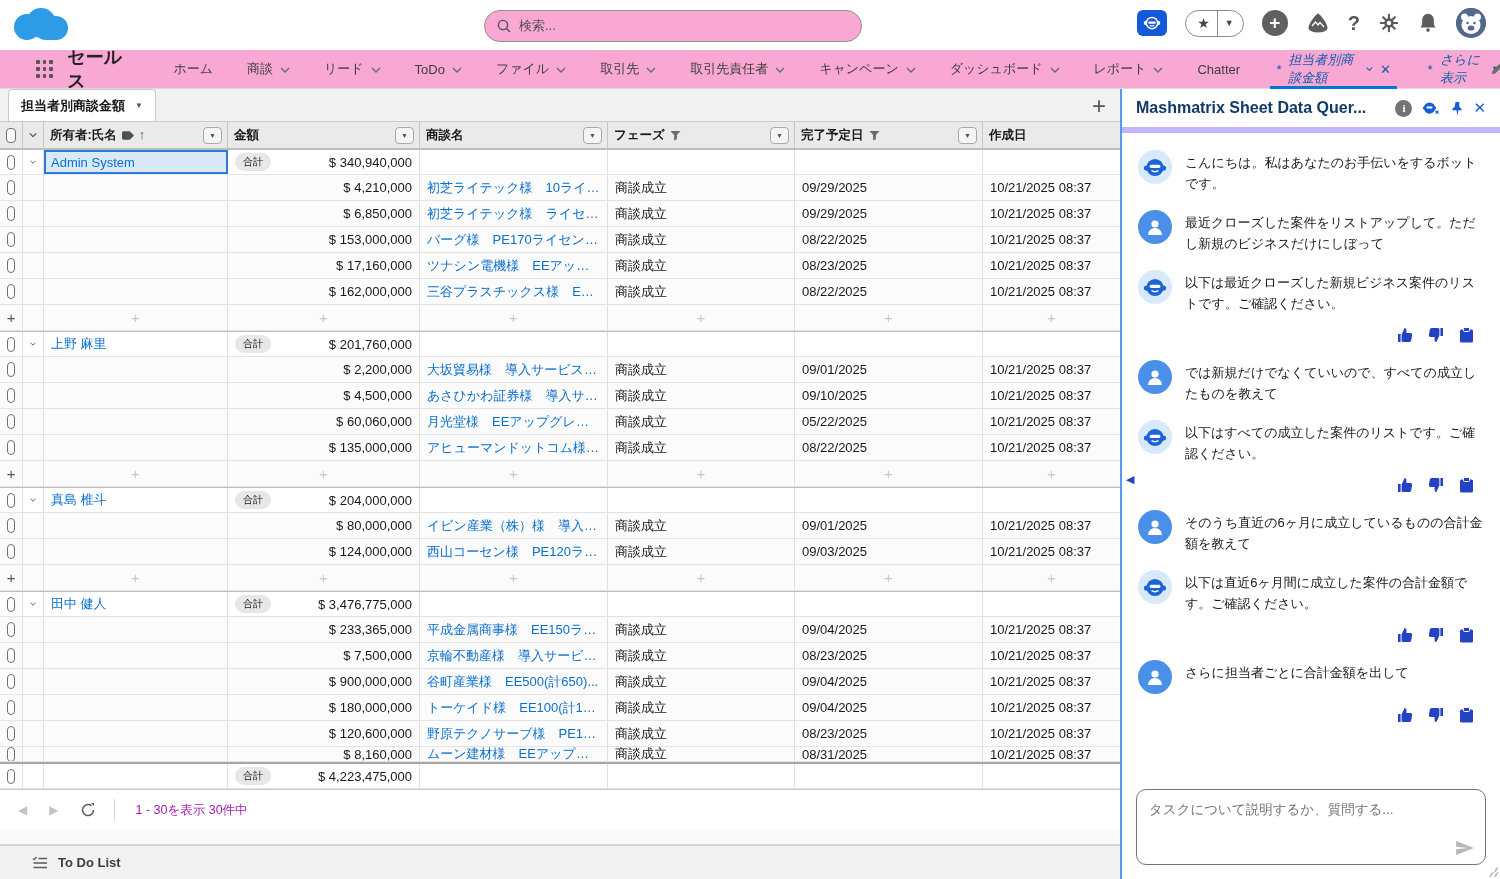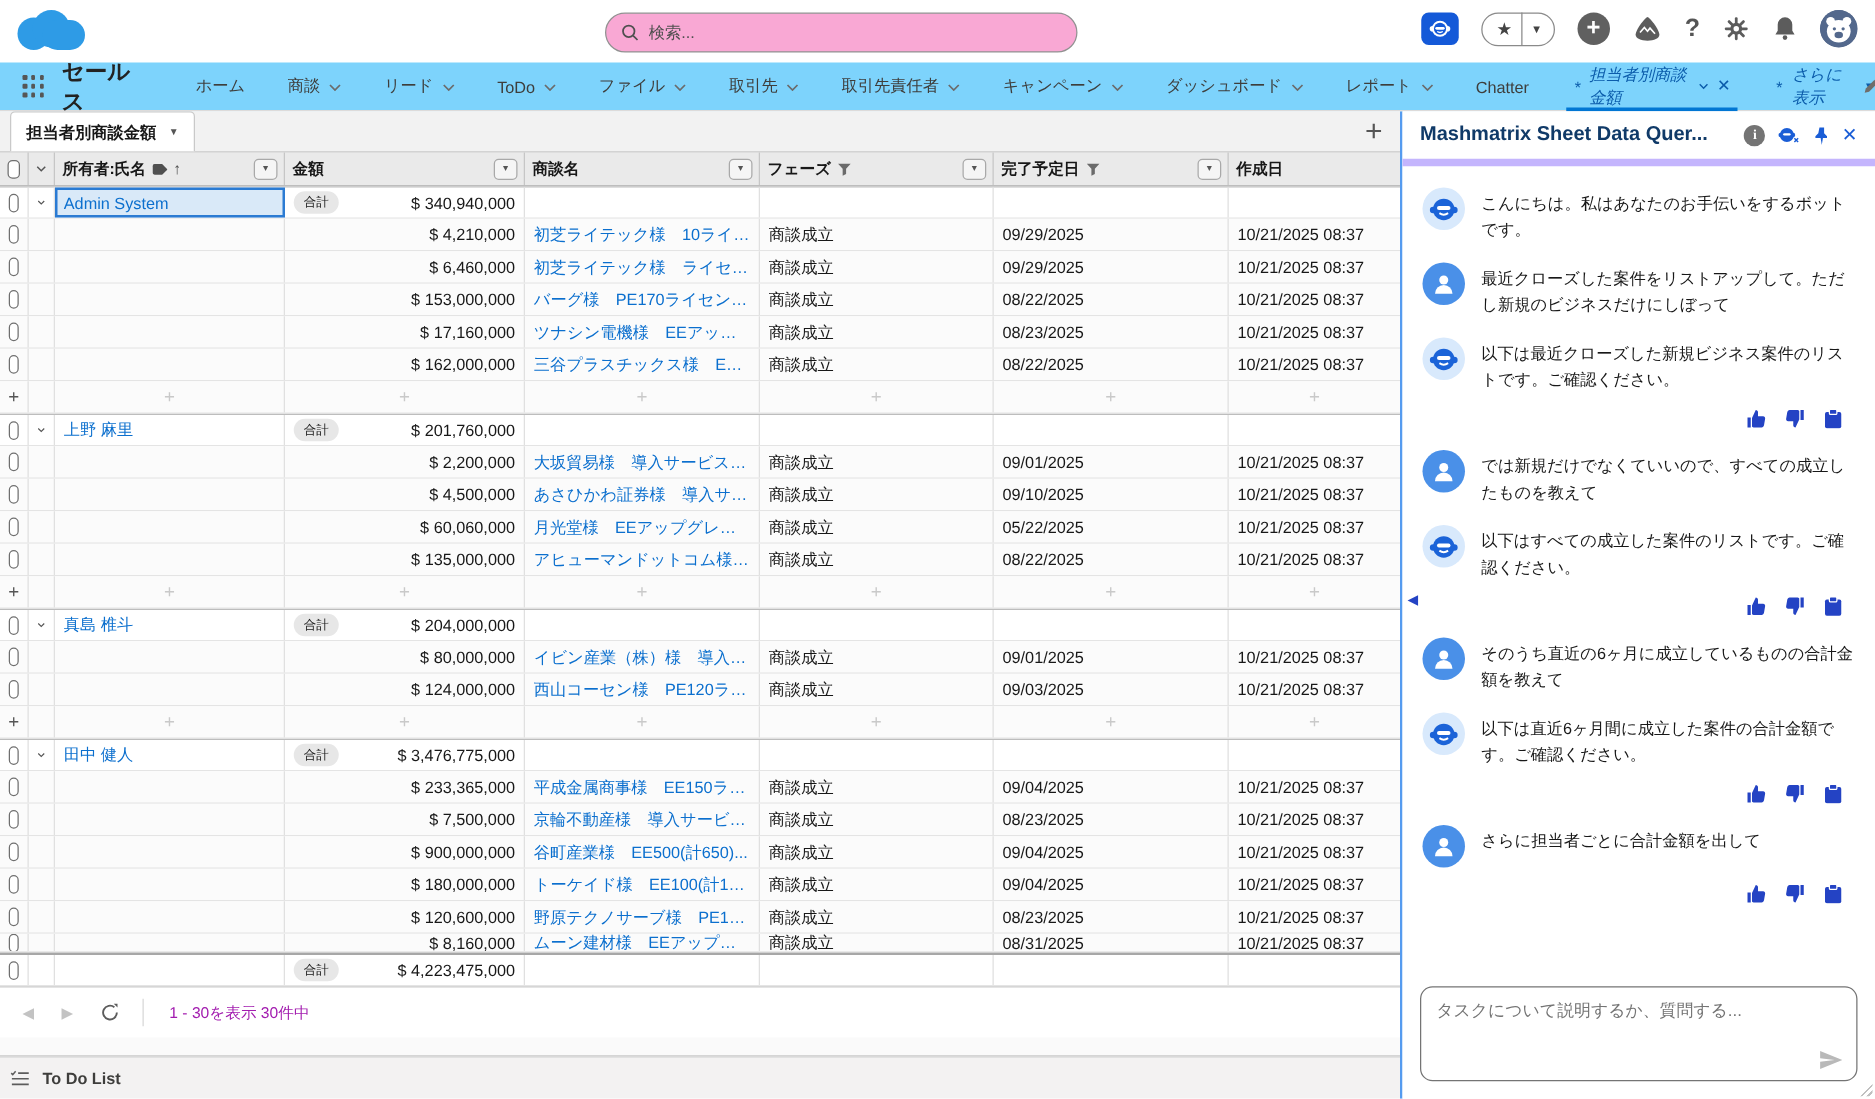--- a/index.html
+++ b/index.html
@@ -22,21 +22,21 @@
   .bot-btn { width:30px; height:26px; background:#1459d8; border-radius:6px; }
   .fav-pill { border:1px solid #8a8a8a; border-radius:14px; height:27px; display:flex; align-items:center; }
   .fav-pill .star { padding:0 7px 0 11px; font-size:14px; color:#444; }
   .fav-pill .sep { width:1px; height:26px; background:#8a8a8a; }
   .fav-pill .car { padding:0 9px 0 7px; font-size:9px; color:#444; }
   .plus-circle { width:26px; height:26px; border-radius:50%; background:#606060; color:#fff; font-size:19px; line-height:24px; text-align:center; font-weight:bold; }
   .qmark { font-size:20px; font-weight:bold; color:#555; }
   .avatar-top { width:30px; height:30px; border-radius:50%; background:#53688c; overflow:hidden; }
 
   
-  .nav-bar { height:39px; display:flex; align-items:center; border-bottom:1px solid #dddbda; padding-left:18px; position:relative; background:#7dd3fc; }
+  .nav-bar { height:39px; display:flex; align-items:center; border-bottom:1px solid #dddbda; padding-left:36px; position:relative; background:#f9a8d4; }
   .waffle { width:18px; height:18px; display:grid; grid-template-columns:repeat(3,1fr); gap:3px; margin-right:14px; cursor:pointer; }
   .waffle i { width:3.5px; height:3.5px; background:#565656; border-radius:1px; }
   .app-name { font-size:18px; font-weight:bold; color:#222; margin-right:36px; }
   .nav-items { display:flex; align-items:center; gap:34px; font-size:13px; color:#3e3e3c; }
   .nav-item { display:flex; align-items:center; gap:7px; cursor:pointer; white-space:nowrap; }
   .nav-item .chev { margin-top:1px; }
   .nav-tab-active { display:flex; align-items:center; gap:7px; color:#0b5cab; font-size:13px; cursor:pointer;
     position:relative; height:39px; padding:0 2px; }
   .nav-tab-active .lbl { font-style:italic; }
   .nav-tab-active::after { content:""; position:absolute; left:-4px; right:-4px; bottom:0; height:3px; background:#0176d3; }
@@ -85,21 +85,21 @@
   .total-badge { background:#e7e7e7; border-radius:10px; font-size:10px; font-weight:normal; padding:2px 8px; margin-right:auto; color:#181818; }
   .addrow .plus-main { color:#555; font-size:15px; cursor:pointer; }
   .addrow .plus-ghost { color:#c9c9c9; font-size:15px; margin:0 auto; cursor:pointer; }
 
   .pagination { height:41px; border-top:1px solid #c9c9c9; display:flex; align-items:center; font-size:12.5px; background:#fff; }
   .pg-arrows { display:flex; align-items:center; gap:22px; padding:0 18px; }
   .pg-arrow { color:#c3c3c3; font-size:12px; }
   .pg-sep { width:1px; height:22px; background:#d8d8d8; margin:0 4px 0 0; }
   .pg-text { padding-left:16px; color:#a21caf; }
   .grid-spacer { flex:1; background:#fafafa; box-shadow:inset 0 -1px 0 #d5d5d5; }
-  .todo-bar { height:34px; background:#f3f2f2; border-top:1px solid #cfcfcf; display:flex; align-items:center; gap:10px; padding:0 8px; font-size:13px; font-weight:bold; color:#3e3e3c; }
+  .todo-bar { height:34px; background:#f3f2f2; border-top:1px solid #cfcfcf; display:flex; align-items:center; gap:10px; padding:0 32px; font-size:13px; font-weight:bold; color:#3e3e3c; }
 
   
   .chat-pane { flex:1; display:flex; flex-direction:column; background:#fff; position:relative; }
   .chat-header { height:44px; display:flex; align-items:center; padding:0 14px; border-bottom:6px solid #c4b5fd; gap:10px; }
   .chat-title { font-size:16px; font-weight:bold; color:#103a68; white-space:nowrap; overflow:hidden; flex:1; }
   .info-dot { width:17px; height:17px; border-radius:50%; background:#747474; color:#fff; font-size:11px; font-weight:bold;
     display:flex; align-items:center; justify-content:center; font-family:"Liberation Serif",serif; cursor:pointer; }
   .chat-hbtn { color:#1a5dd6; cursor:pointer; display:flex; align-items:center; }
   .chat-close { color:#1a5dd6; font-size:15px; cursor:pointer; }
   .chat-msgs { flex:1; overflow:hidden; padding-top:4px; }
@@ -380,21 +380,21 @@
       <div class="cell c-phase">商談成立</div>
       <div class="cell c-close">09/29/2025</div>
       <div class="cell c-created">10/21/2025 08:37</div>
     </div>
         <div class="row">
       <div class="cell c-check">
             <span class="checkbox"></span>
           </div>
       <div class="cell c-chev"></div>
       <div class="cell c-owner"></div>
-      <div class="cell c-amount num">$ 6,460,000</div>
+      <div class="cell c-amount num">$ 6,850,000</div>
       <div class="cell c-name">
             <span class="opp-link">初芝ライテック様　ライセン...</span>
           </div>
       <div class="cell c-phase">商談成立</div>
       <div class="cell c-close">09/29/2025</div>
       <div class="cell c-created">10/21/2025 08:37</div>
     </div>
         <div class="row">
       <div class="cell c-check">
             <span class="checkbox"></span>

